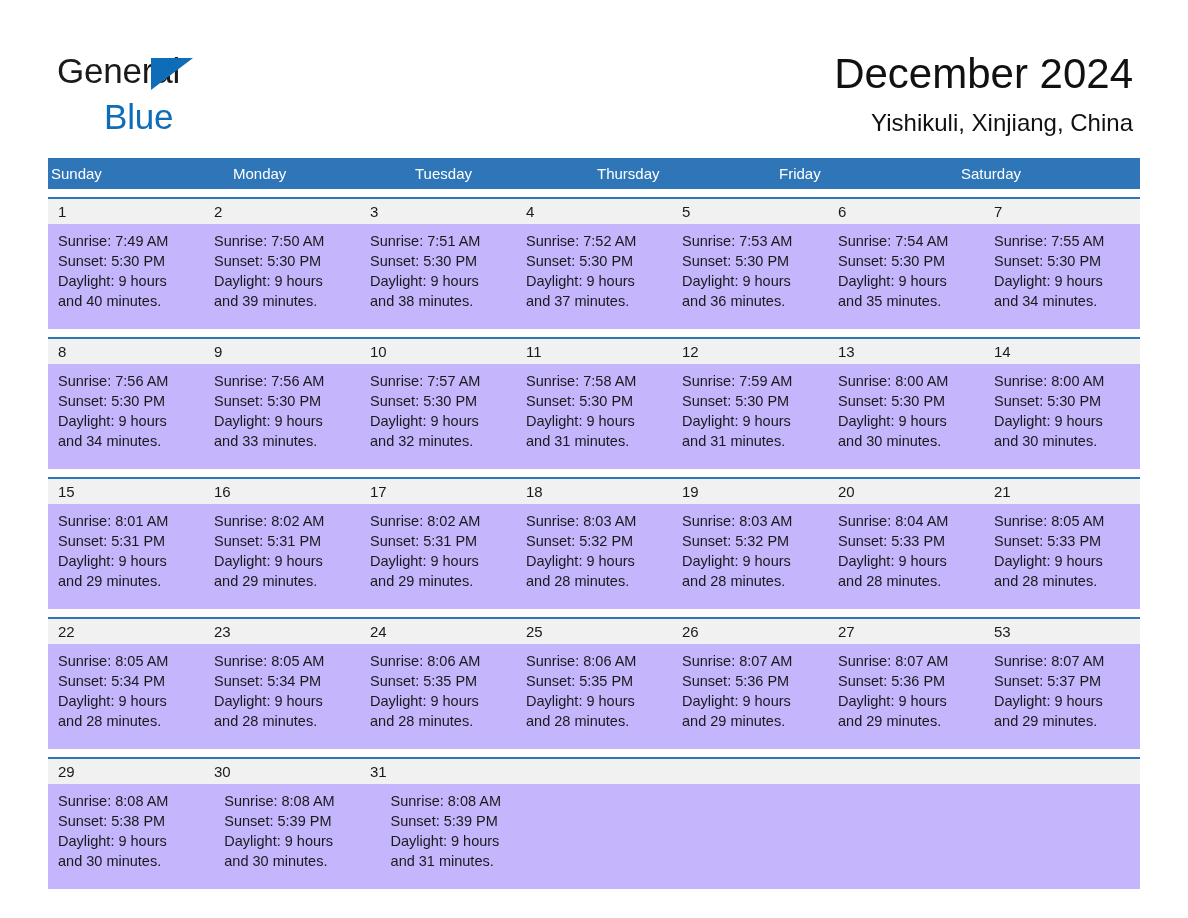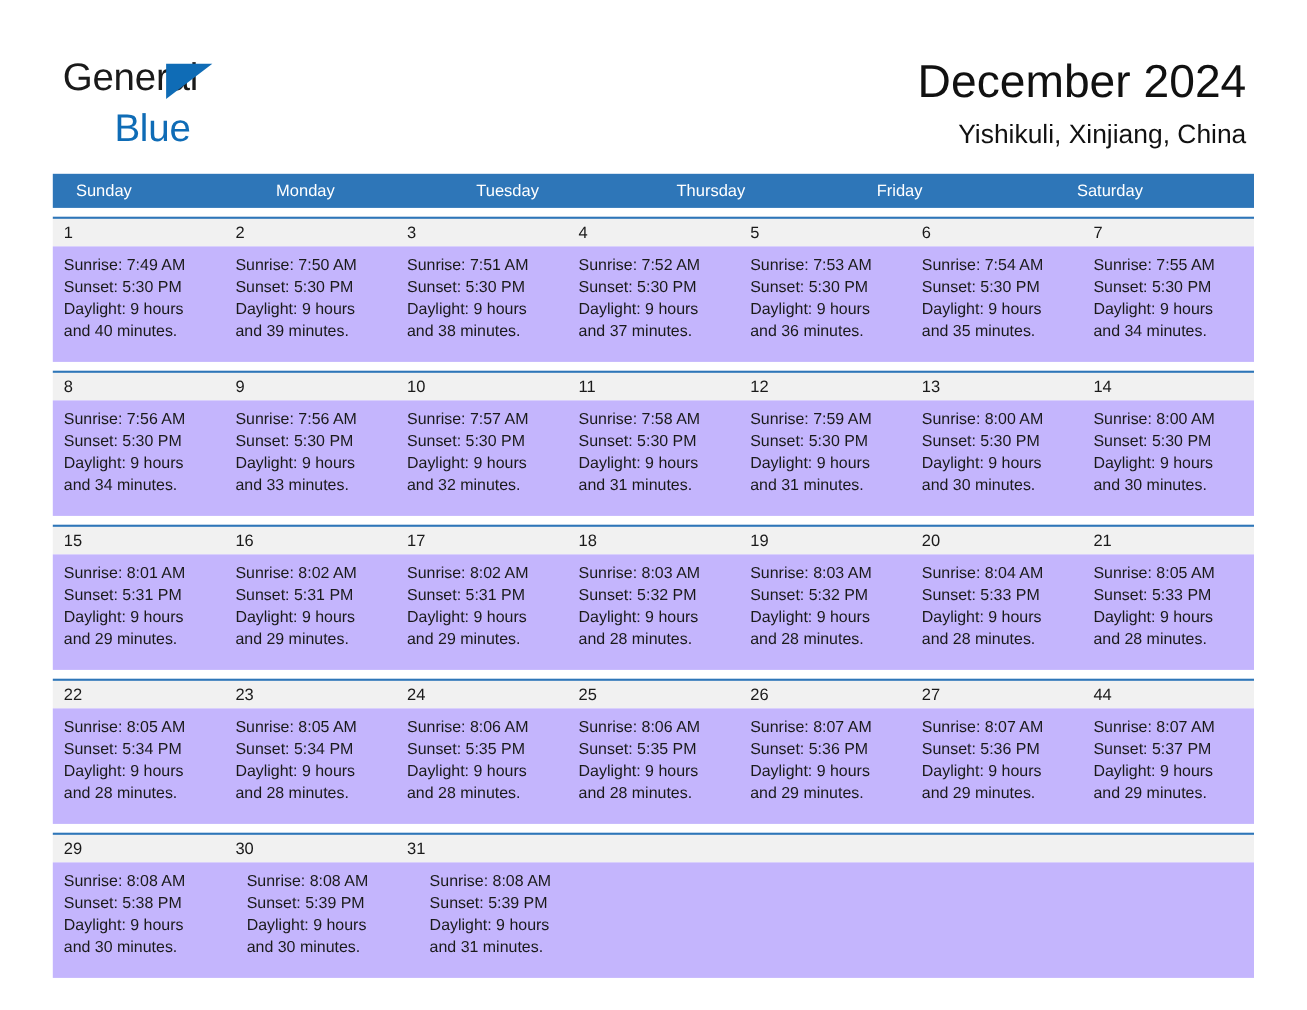--- a/index.html
+++ b/index.html
@@ -97,21 +97,21 @@
   .weekday-row {
     display: flex;
     background: #2e76b8;
     height: 31px;
   }
   .weekday {
     flex: 1 1 0;
     color: #ffffff;
     font-size: 15px;
     line-height: 31px;
-    padding-left: 21px;
+    padding-left: 3px;
     box-sizing: border-box;
     white-space: nowrap;
   }
 
   .week {
     margin-top: 8px;
     border-top: 2px solid #2e76b8;
   }
   .week:first-of-type {
     margin-top: 0;
@@ -350,21 +350,21 @@
     </div>
 
     <div class="week">
       <div class="daynum-row">
         <div class="daynum">22</div>
         <div class="daynum">23</div>
         <div class="daynum">24</div>
         <div class="daynum">25</div>
         <div class="daynum">26</div>
         <div class="daynum">27</div>
-        <div class="daynum">44</div>
+        <div class="daynum">53</div>
       </div>
       <div class="detail-row">
         <div class="detail">
           <div>Sunrise: 8:05 AM</div>
           <div>Sunset: 5:34 PM</div>
           <div>Daylight: 9 hours</div>
           <div>and 28 minutes.</div>
         </div>
         <div class="detail">
           <div>Sunrise: 8:05 AM</div>

